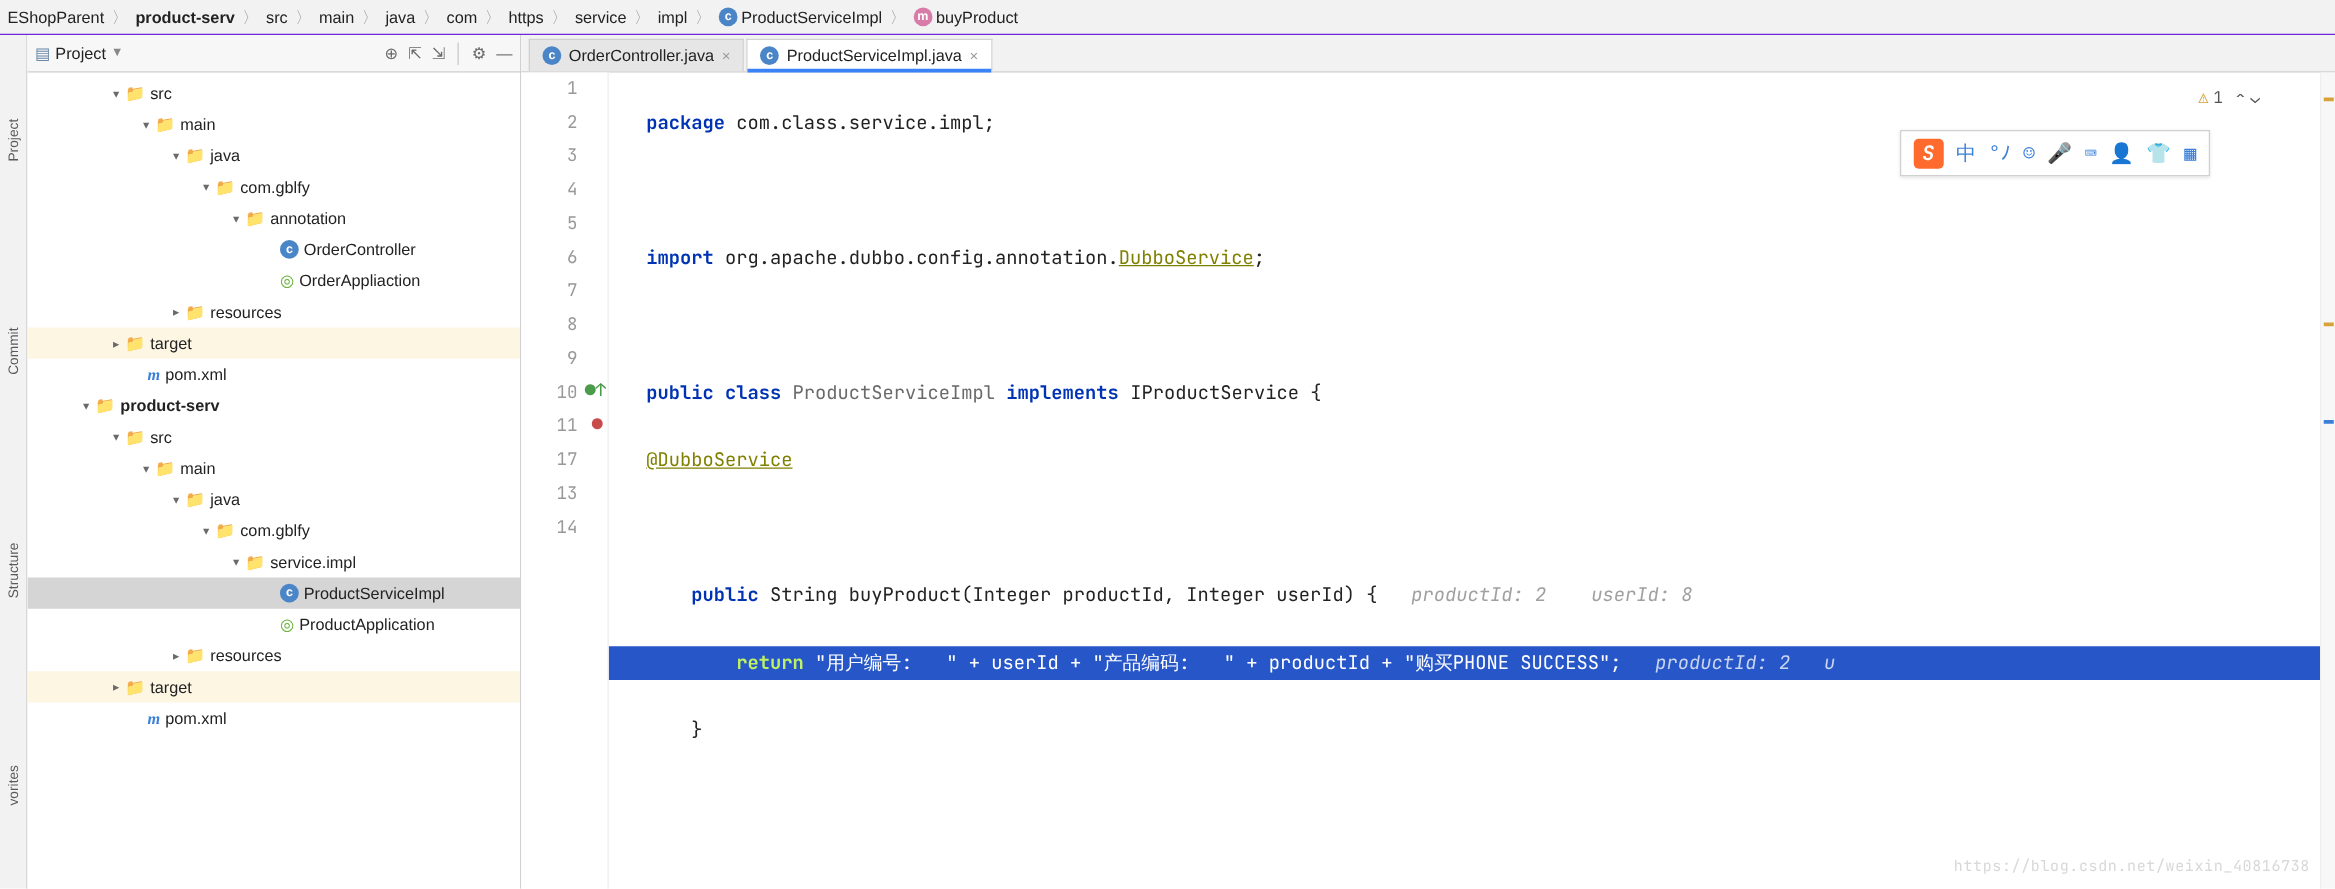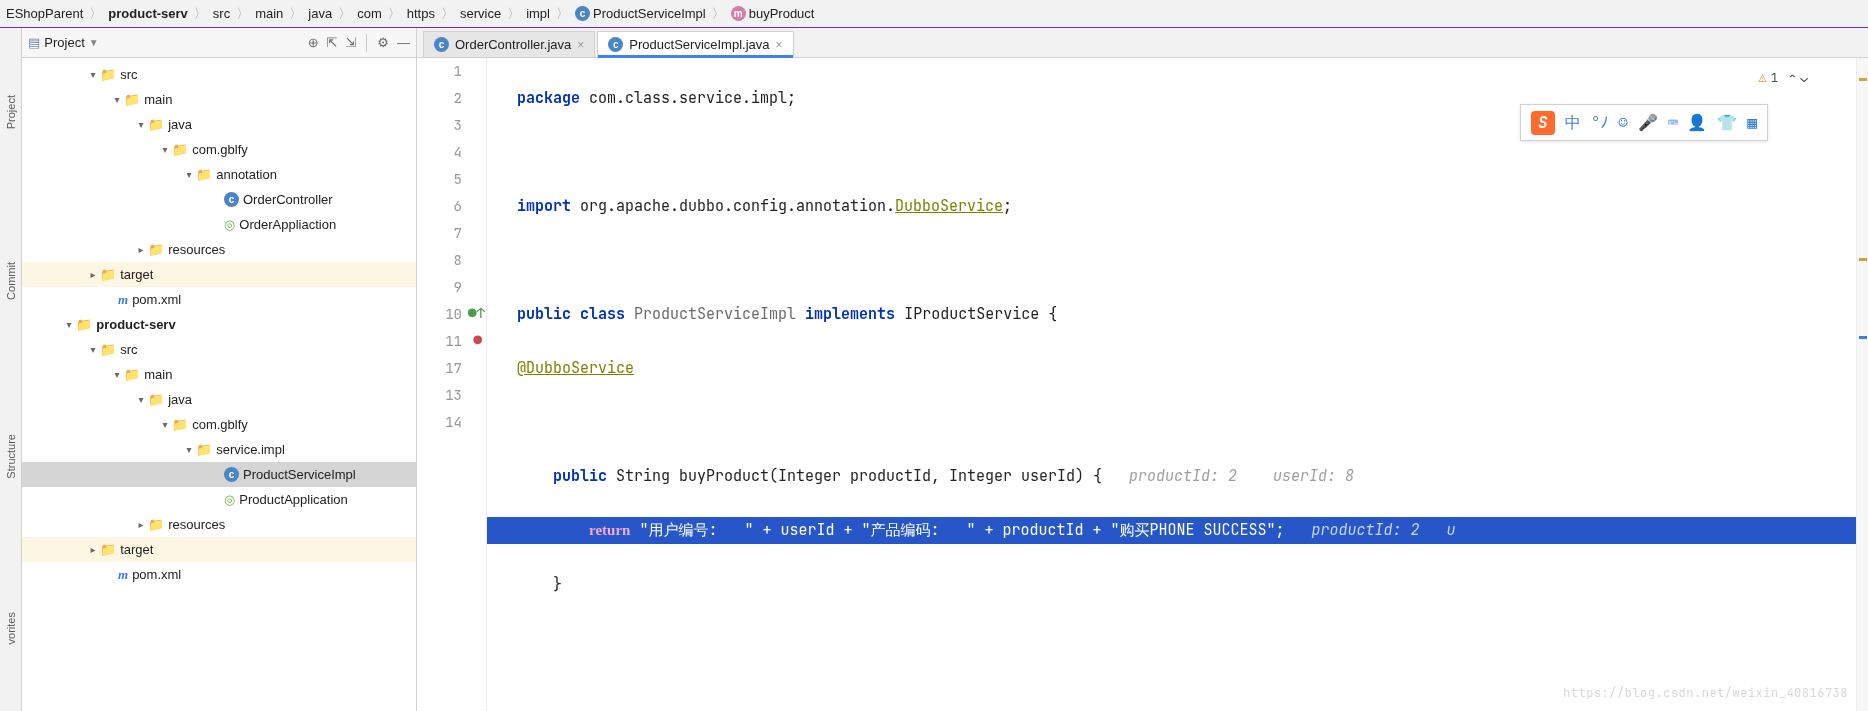--- a/index.html
+++ b/index.html
@@ -41,21 +41,21 @@
 .gutter .ln { height:27px; line-height:27px; }
 .gutter .mark { position:absolute; right:4px; width:14px; height:14px; }
 .code { flex:1; font-family:"JetBrains Mono",Consolas,monospace; font-size:15px; line-height:27px; white-space:pre; position:relative; overflow:hidden; }
 .code .line { height:27px; padding-left:30px; }
 .code .line.hl { background:#2656c7; color:#fff; }
 .kw { color:#0033b3; font-weight:700; }
 .cls { color:#6a6a6a; }
 .ann { color:#808000;text-decoration:underline; }
 .str { color:#067d17; }
 .hint { color:#a0a0a0; font-style:italic; }
-.line.hl .kw { color:#f9a8d4;font-family:Liberation Serif, serif; }
+.line.hl .kw { color:#bef264; }
 .line.hl .str { color:#fff; }
 .line.hl .hint { color:#c8d4f0;text-align:center; }
 .warn-badge { position:absolute; top:6px; right:60px; display:flex; align-items:center; gap:4px; font-size:13px; color:#555; }
 .warn-badge .tri { color:#d8a23a; }
 .ime-bar { position:absolute; top:46px; right:100px; display:flex; align-items:center; gap:10px; padding:4px 10px; background:#fff; border:1px solid #d0d0d0; box-shadow:0 1px 3px rgba(0,0,0,.1); color:#3a7fd8; font-size:16px; }
 .ime-bar .s-logo { width:24px; height:24px; background:#ff6b2c; color:#fff; border-radius:4px; display:flex; align-items:center; justify-content:center; font-weight:700; font-style:italic; }
 .watermark { position:absolute; right:20px; bottom:4px; color:#d8d8d8; font-size:12px; letter-spacing:.5px; }
 .err-stripe { position:absolute; right:0; top:0; width:12px; height:100%; background:#f7f7f7; border-left:1px solid #eee; }
 .err-stripe .m { position:absolute; left:2px; width:8px; height:3px; }
 </style>

